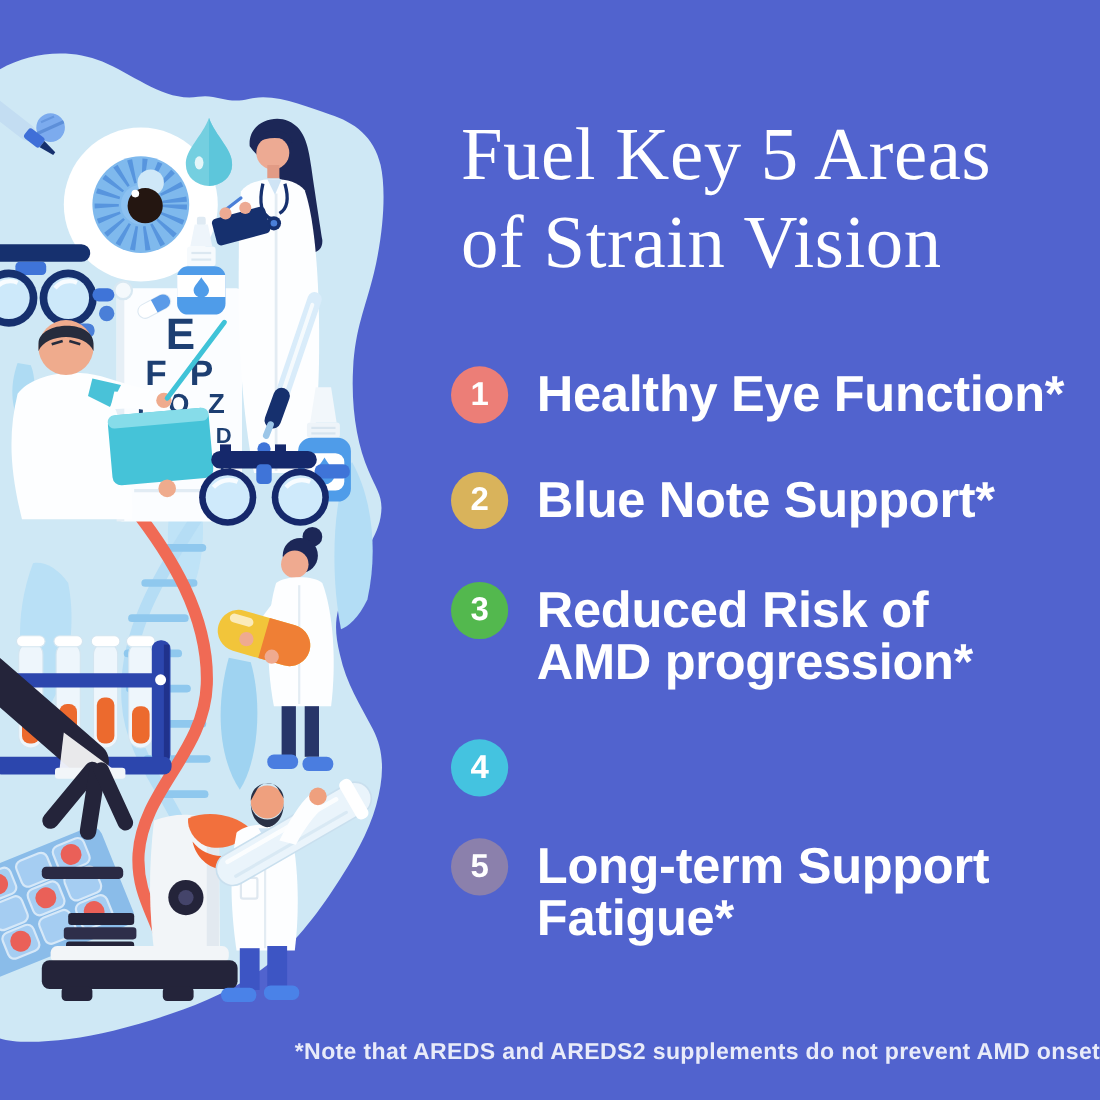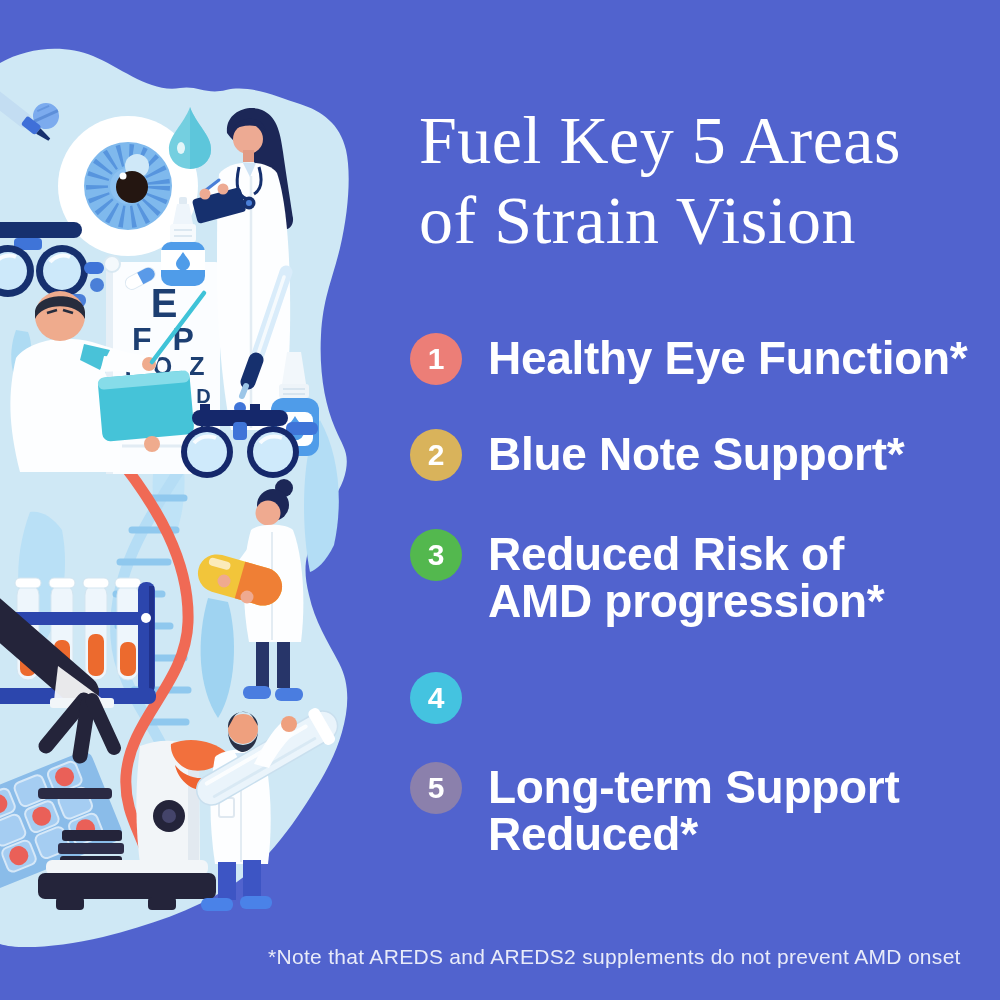--- a/index.html
+++ b/index.html
@@ -23,21 +23,21 @@
   }
   .benefit .label {
     margin-left:26px; padding-top:2px;
     color:#ffffff; font-weight:700; font-size:46px; line-height:47px;
     letter-spacing:-0.3px; white-space:nowrap;
   }
   .b1 { top:333px; } .b2 { top:429px; } .b3 { top:529px; }
   .b4 { top:672px; } .b5 { top:762px; }
   .footnote {
     position:absolute; left:268px; top:945px;
-    font-size:21px; font-weight:400; letter-spacing:0.3px;
+    font-size:21px; font-weight:700; letter-spacing:0.3px;
     color:rgba(255,255,255,0.87); white-space:nowrap;
   }
   .chart-letter { font-family:"Liberation Sans", sans-serif; font-weight:700; fill:#1d3f72; }
 </style>
 </head>
 <body>
 
 <div class="canvas" style="background: rgb(81, 99, 206);">
 
   <svg class="illustration" viewBox="0 0 400 1000" width="400" height="1000" aria-hidden="true">
@@ -351,18 +351,18 @@
       <div>AMD progression*</div>
     </div>
   </div>
   <div class="benefit b4">
     <div class="num" style="background: rgb(68, 195, 224);">4</div>
   </div>
   <div class="benefit b5">
     <div class="num" style="background: rgb(139, 128, 172);">5</div>
     <div class="label">
       <div>Long-term Support</div>
-      <div>Reduced*</div>
+      <div>Fatigue*</div>
     </div>
   </div>
 
   <div class="footnote">*Note that AREDS and AREDS2 supplements do not prevent AMD onset</div>
 </div>
 
 </body></html>

